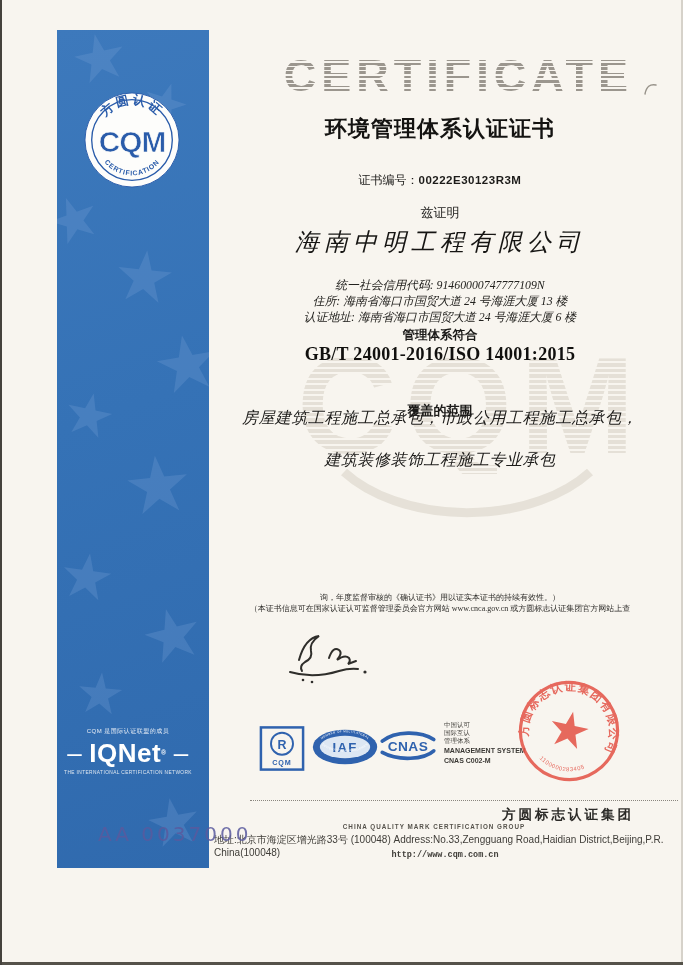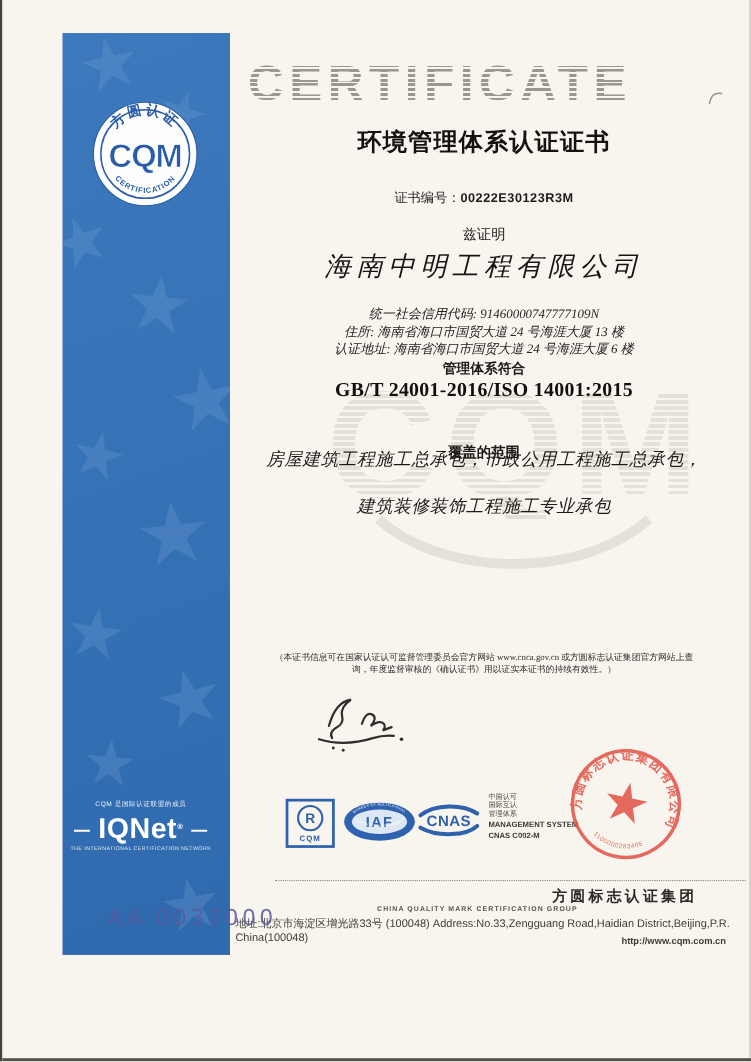--- a/index.html
+++ b/index.html
@@ -40,20 +40,21 @@
   }
   
   .main{position:absolute;left:205px;top:0;width:466px;height:100%;z-index:2;}
   .cblock{position:absolute;left:0;right:0;text-align:center;}
   .cert-word{
     top:50px;left:-40px;right:40px;
     font-size:45px;font-weight:bold;letter-spacing:5px;
     color:#9b968e;
     -webkit-mask-image:repeating-linear-gradient(180deg,#000 0px,#000 2.6px,transparent 2.6px,transparent 4.3px);
     mask-image:repeating-linear-gradient(180deg,#000 0px,#000 2.6px,transparent 2.6px,transparent 4.3px);
+    text-align:right;
   }
   .title{top:114px;font-size:22px;font-weight:bold;letter-spacing:1px;color:#141311;}
   .certno{top:172px;font-size:12px;font-family:"Liberation Serif", serif;}
   .certno b{font-family:"Liberation Sans", sans-serif;font-size:11.5px;font-weight:600;letter-spacing:.5px;margin-top:47px;}
   .certify{top:204px;font-size:13px;font-family:"Liberation Serif", serif;}
   .company{
     top:226px;font-size:24px;letter-spacing:5px;
     font-family:"Liberation Serif", serif;font-style:italic;font-weight:500;color:#161513;
   }
   .addr{top:277px;font-size:11.8px;line-height:16px;font-family:"Liberation Serif", serif;font-style:italic;color:#23221f;}
@@ -86,22 +87,22 @@
   .accred{position:absolute;left:442px;top:721px;z-index:2;color:#4a4843;}
   .accred .cn{font-size:6.5px;line-height:8px;}
   .accred .en{font-size:7px;font-weight:bold;line-height:9px;color:#3b3935;margin-top:1px;}
   .dotline{position:absolute;left:248px;top:800px;width:428px;border-top:1.5px dotted #8a867e;z-index:1;}
   .org-cn{position:absolute;left:232px;top:806px;width:400px;text-align:right;
           font-size:13.5px;font-weight:bold;letter-spacing:3px;color:#2b2a27;z-index:2;}
   .org-en{position:absolute;left:232px;top:823px;width:400px;text-align:center;
           font-size:6.3px;font-weight:bold;letter-spacing:1px;color:#55524b;z-index:2;}
   .f-addr{position:absolute;left:212px;top:833px;width:462px;text-align:left;
           font-size:10px;color:#3f3d38;z-index:2;}
-  .f-web{position:absolute;left:196px;top:850px;width:462px;text-align:right;
-         font-size:8.5px;font-weight:bold;color:#3f3d38;z-index:2;}
+  .f-web{position:absolute;left:212px;top:850px;width:462px;text-align:center;
+         font-size:8.5px;font-weight:bold;color:#3f3d38;z-index:2;font-family:Liberation Mono, monospace;}
   .penmark{position:absolute;left:640px;top:78px;z-index:1;}
   svg{display:block;}
   svg text, svg textPath{font-family:"Liberation Sans", sans-serif;}
 </style>
 </head>
 <body>
 
 <div class="root">
 
   <div class="band">
@@ -161,22 +162,22 @@
       <div>统一社会信用代码: 91460000747777109N</div>
       <div>住所: 海南省海口市国贸大道 24 号海涯大厦 13 楼</div>
       <div>认证地址: 海南省海口市国贸大道 24 号海涯大厦 6 楼</div>
     </div>
     <div class="cblock conform">管理体系符合</div>
     <div class="cblock standard">GB/T 24001-2016/ISO 14001:2015</div>
     <div class="cblock scopelab">覆盖的范围</div>
     <div class="cblock scope1">房屋建筑工程施工总承包，市政公用工程施工总承包，</div>
     <div class="cblock scope2">建筑装修装饰工程施工专业承包</div>
     <div class="cblock disclaimer">
+      <div>询，年度监督审核的《确认证书》用以证实本证书的持续有效性。）</div>
       <div>（本证书信息可在国家认证认可监督管理委员会官方网站 www.cnca.gov.cn 或方圆标志认证集团官方网站上查</div>
-      <div>询，年度监督审核的《确认证书》用以证实本证书的持续有效性。）</div>
     </div>
   </div>
 
   <div class="signature">
     <svg width="95" height="58" viewBox="0 0 95 58">
       <g fill="none" stroke="#2f2e2b" stroke-width="2" stroke-linecap="round">
         <path d="M14 32 Q20 10 34 8 Q24 15 26 23 Q28 30 20 34 Q14 38 17 43"></path>
         <path d="M5 44 Q28 51 54 43 Q64 40 73 41"></path>
         <path d="M44 30 q4 -12 10 -8 q4 3 -2 10 q8 -6 12 -2 q2 3 -1 6 l8 -3"></path>
       </g>

